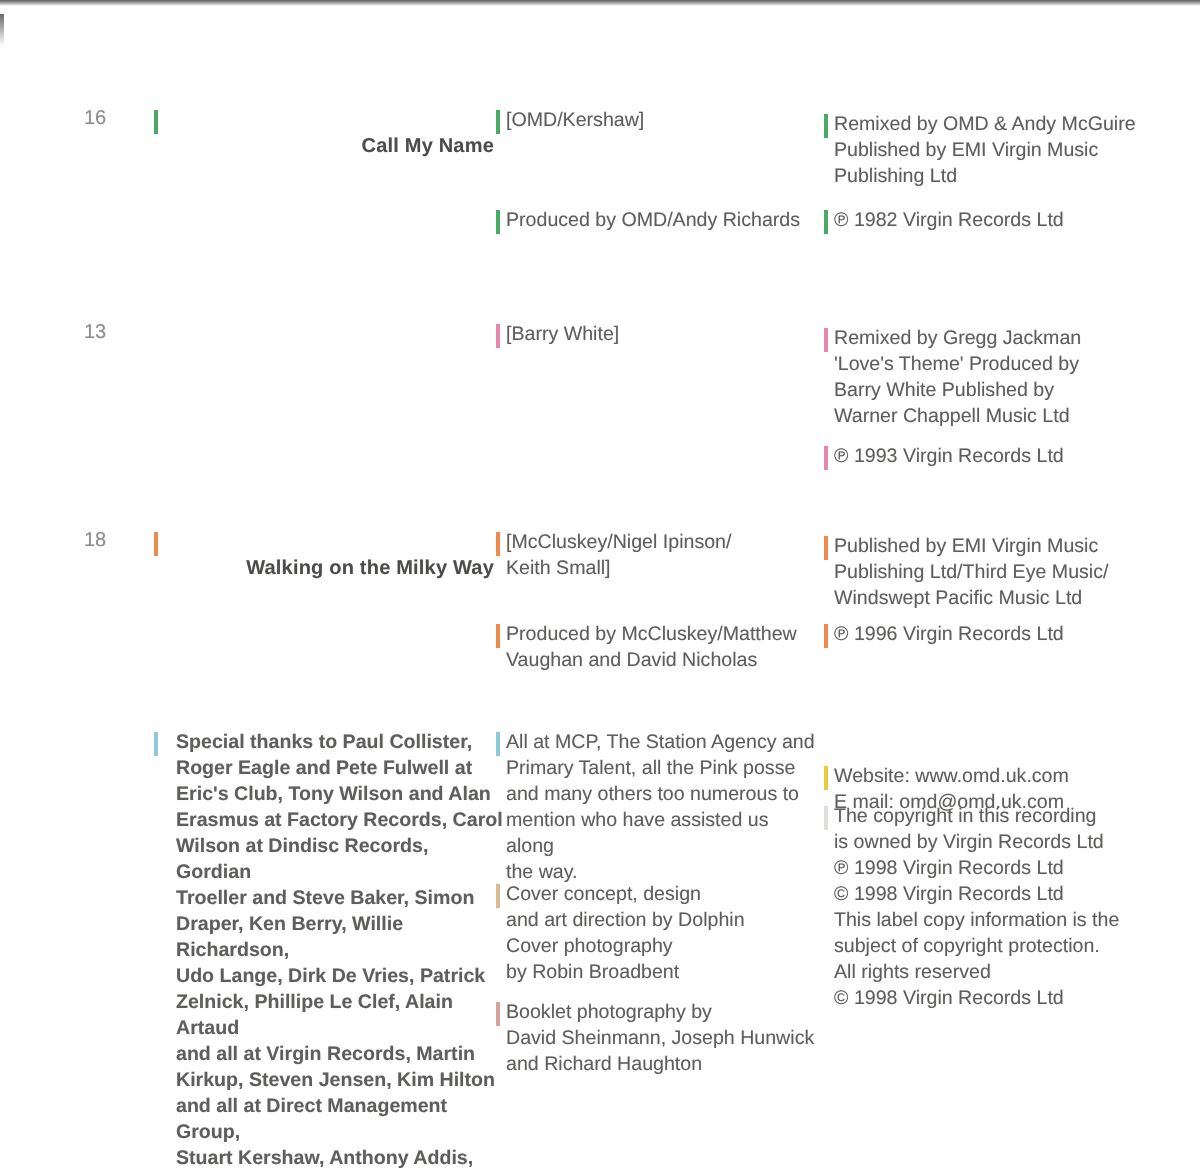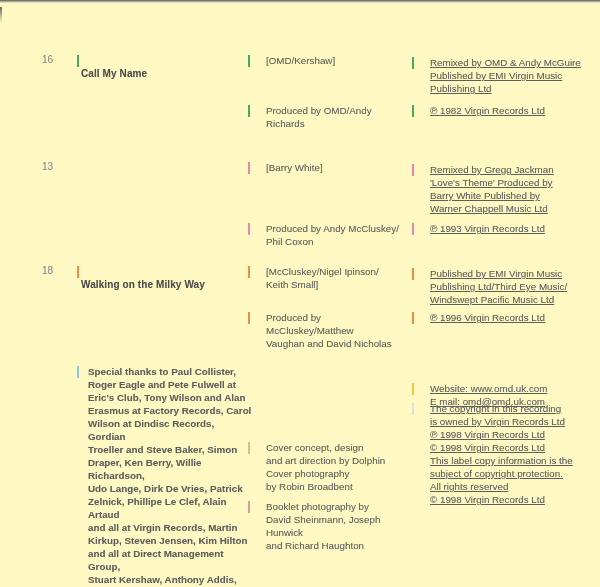--- a/index.html
+++ b/index.html
@@ -1,44 +1,44 @@
 <!DOCTYPE html>
 <html><head>
 <meta charset="utf-8">
 <title>CD Booklet Credits Page</title>
 <style>
   html,body{margin:0;padding:0;background:#e9e9e7;}
   .page{
     position:relative;width:600px;height:587px;margin:0 auto;
-    background:#fef9c3;overflow:hidden;
+    background:#ffffff;overflow:hidden;
     font-family:"Liberation Sans","DejaVu Sans",sans-serif;
     color:#5e5e5c;
     text-shadow:0 0 .5px rgba(110,110,110,.35);
   }
   .scan-edge-top{
     position:absolute;top:0;left:0;right:0;height:3px;
     background:linear-gradient(to bottom,#424242 0,#9a9a9a 1.5px,rgba(150,150,150,0) 3px);
     opacity:.85;
   }
   .scan-nub{
     position:absolute;top:7px;left:0;width:2px;height:16px;
     background:linear-gradient(to bottom,#6a6a6a,rgba(120,120,120,0));
   }
   .cell{position:absolute;font-size:9.8px;line-height:13px;}
   .cell .tick{position:absolute;left:0;top:1px;width:2px;height:12px;background:#bbb;}
-  .cell .txt{margin-left:18px;white-space:pre-line;}
+  .cell .txt{margin-left:5px;white-space:pre-line;}
   .bold{font-weight:bold;color:#4c4c4a;font-size:10px;letter-spacing:.1px;}
   .num{position:absolute;left:42px;font-size:10px;color:#8f8f8d;}
   
   .c-title{left:77px;width:170px;}
-  .c-title .txt{margin-left:4px;}
+  .c-title .txt{margin-left:4px;text-align:right;}
   .c-left{left:77px;width:176px;}
   .c-left .txt{margin-left:11px;font-weight:bold;}
   .c-mid{left:248px;width:160px;}
-  .c-right{left:412px;width:184px;text-decoration:underline;}
+  .c-right{left:412px;width:184px;}
 </style>
 </head>
 <body>
 
 <div class="page">
   <div class="scan-edge-top"></div>
   <div class="scan-nub"></div>
 
   <div class="num" style="top:54px">16</div>
   <div class="cell c-title" style="top:54px">
@@ -71,25 +71,20 @@
   <div class="cell c-mid" style="top:161px">
     <span class="tick" style="background: rgb(230, 135, 174);"></span>
     <div class="txt">[Barry White]</div>
   </div>
   <div class="cell c-right" style="top:163px">
     <span class="tick" style="background: rgb(230, 135, 174);"></span>
     <div class="txt">Remixed by Gregg Jackman
 'Love's Theme' Produced by
 Barry White Published by
 Warner Chappell Music Ltd</div>
-  </div>
-  <div class="cell c-mid" style="top:222px">
-    <span class="tick" style="background: rgb(230, 135, 174);"></span>
-    <div class="txt">Produced by Andy McCluskey/
-Phil Coxon</div>
   </div>
   <div class="cell c-right" style="top:222px">
     <span class="tick" style="background: rgb(230, 135, 174);"></span>
     <div class="txt">℗ 1993 Virgin Records Ltd</div>
   </div>
 
   <div class="num" style="top:265px">18</div>
   <div class="cell c-title" style="top:265px">
     <span class="tick" style="background: rgb(237, 139, 77);"></span>
     <div class="txt">
@@ -131,20 +126,28 @@
 Zelnick, Phillipe Le Clef, Alain Artaud
 and all at Virgin Records, Martin
 Kirkup, Steven Jensen, Kim Hilton
 and all at Direct Management Group,
 Stuart Kershaw, Anthony Addis,
 Tomas Mullally, Richard Taylor,
 Stuart Kerrison and
 Richard Carter.</div>
   </div>
 
+  <div class="cell c-mid" style="top:365px">
+    <span class="tick" style="background: rgb(143, 200, 217);"></span>
+    <div class="txt">All at MCP, The Station Agency and
+Primary Talent, all the Pink posse
+and many others too numerous to
+mention who have assisted us along
+the way.</div>
+  </div>
   <div class="cell c-mid" style="top:500px">
     <span class="tick" style="background: rgb(217, 160, 155);"></span>
     <div class="txt">Booklet photography by
 David Sheinmann, Joseph Hunwick
 and Richard Haughton</div>
   </div>
   <div class="cell c-mid" style="top:441px">
     <span class="tick" style="background: rgb(217, 189, 146);"></span>
     <div class="txt">Cover concept, design
 and art direction by Dolphin

